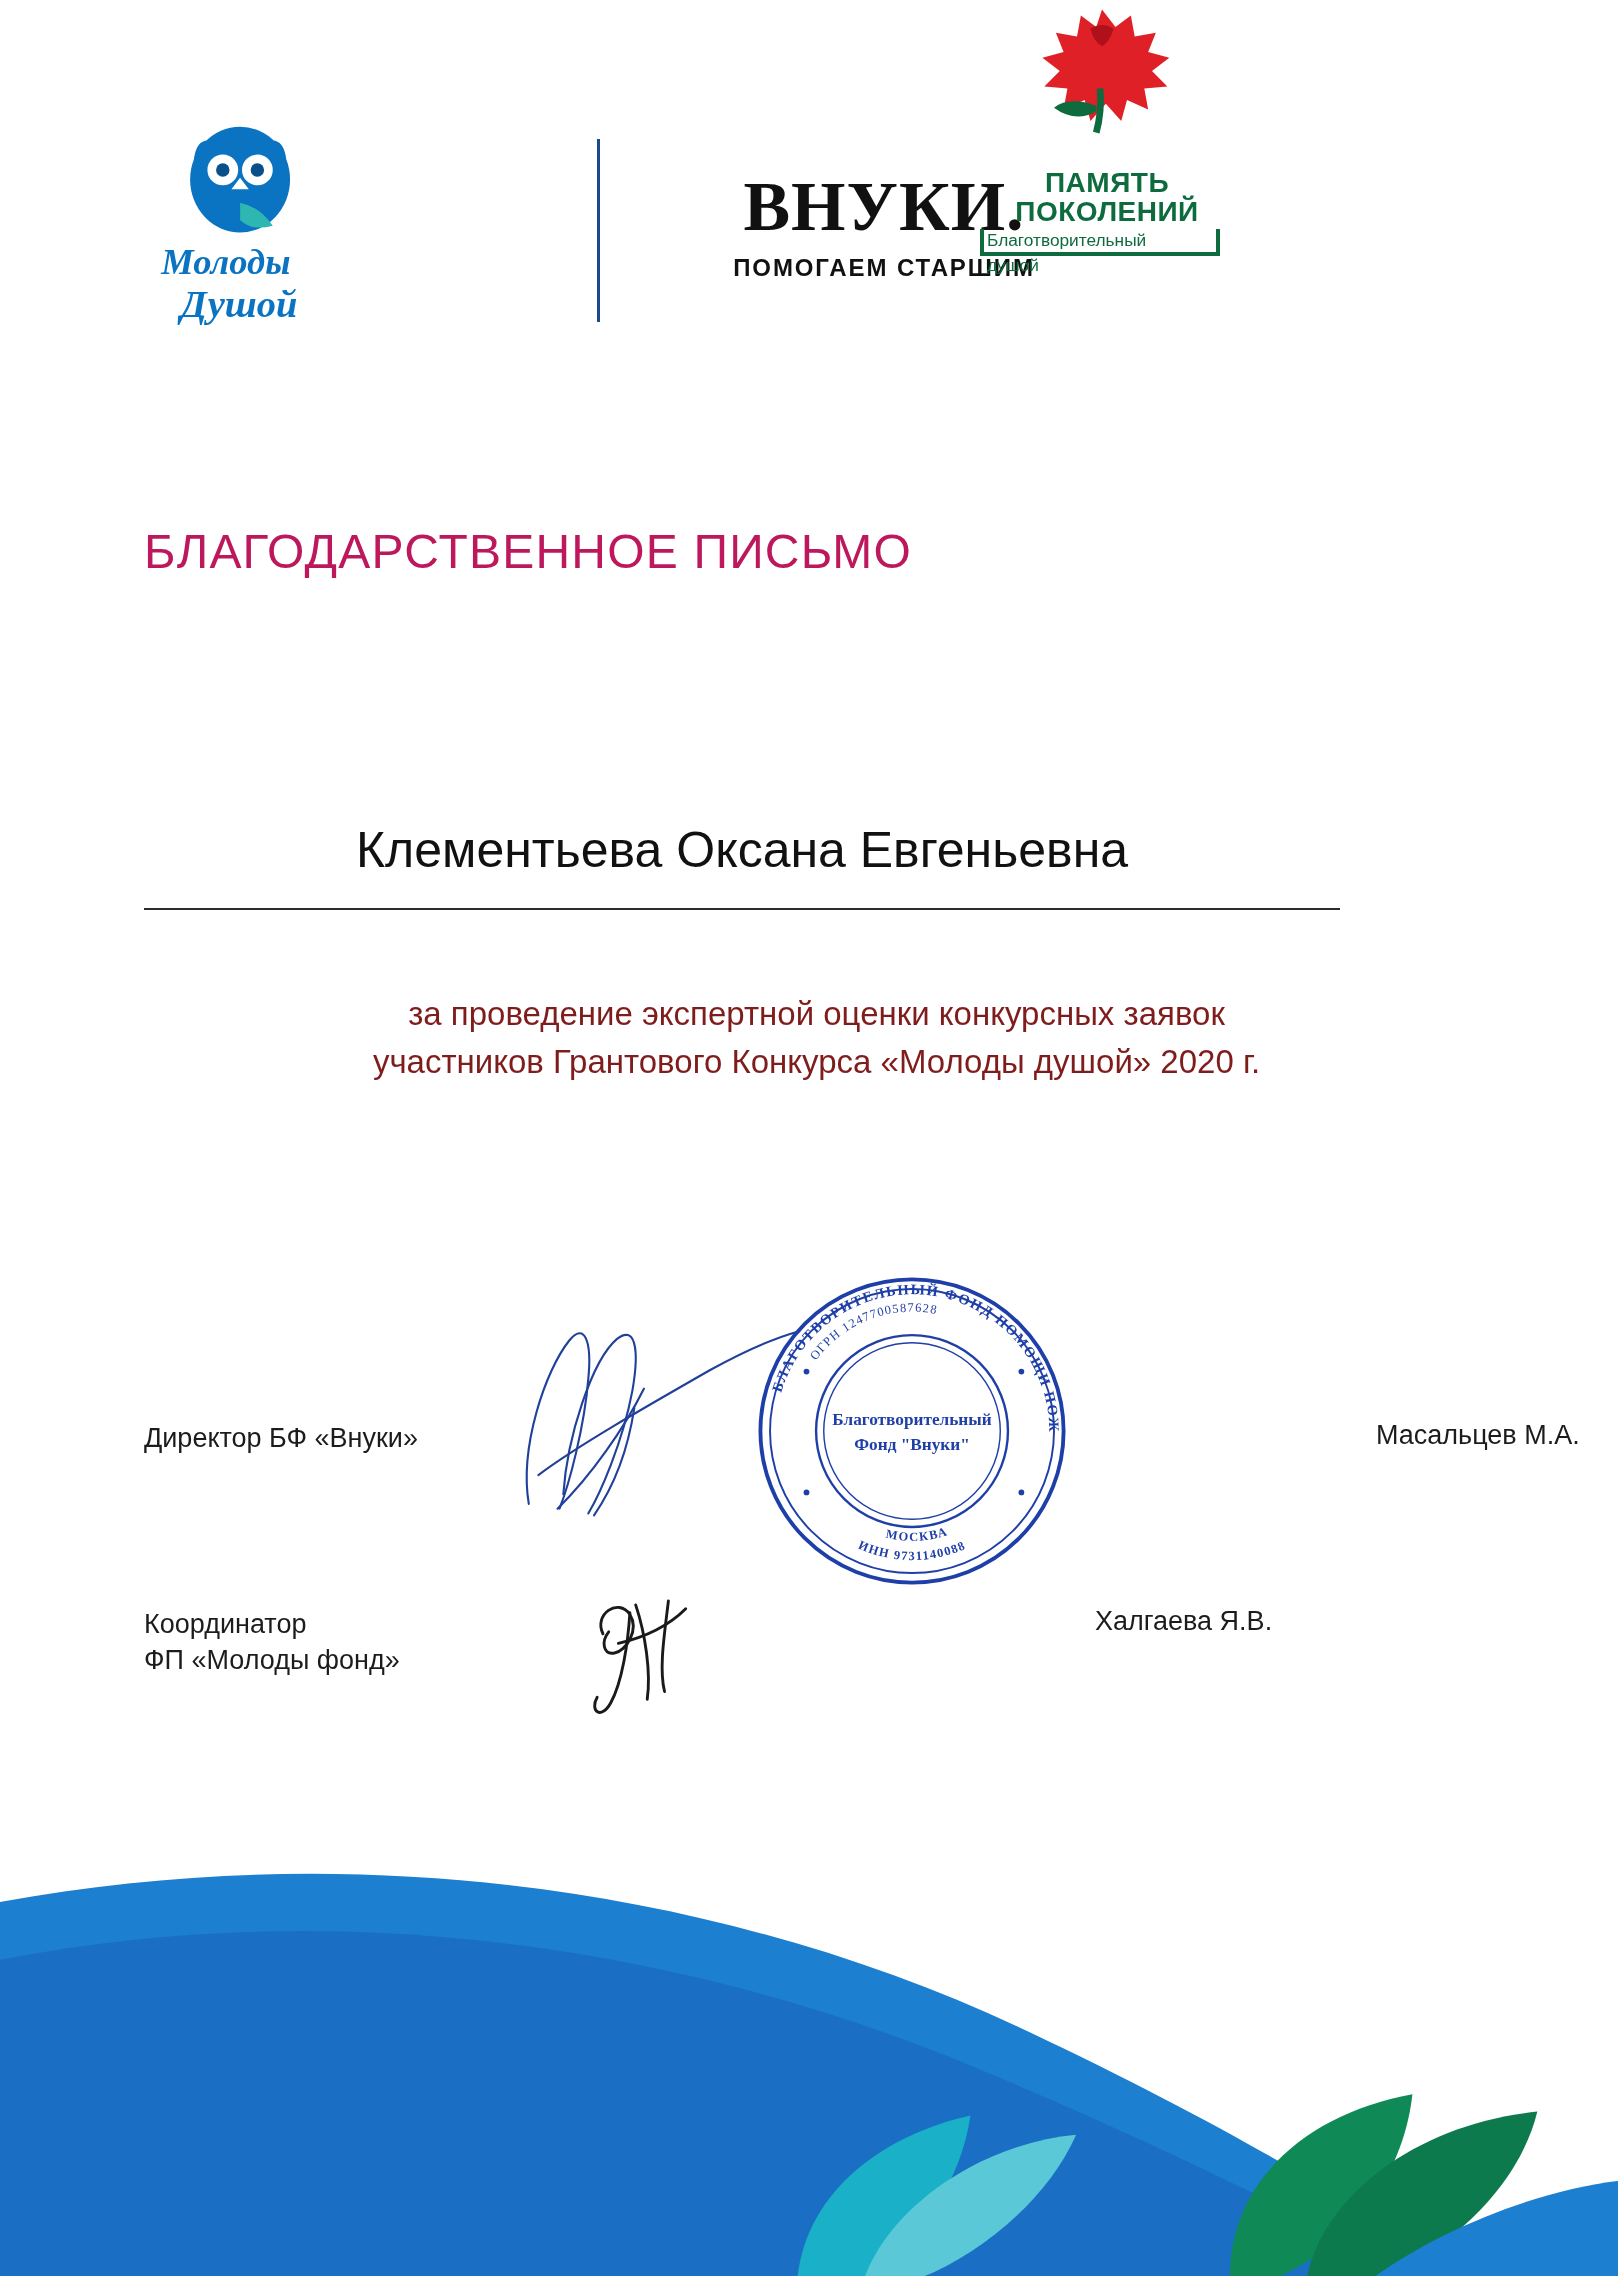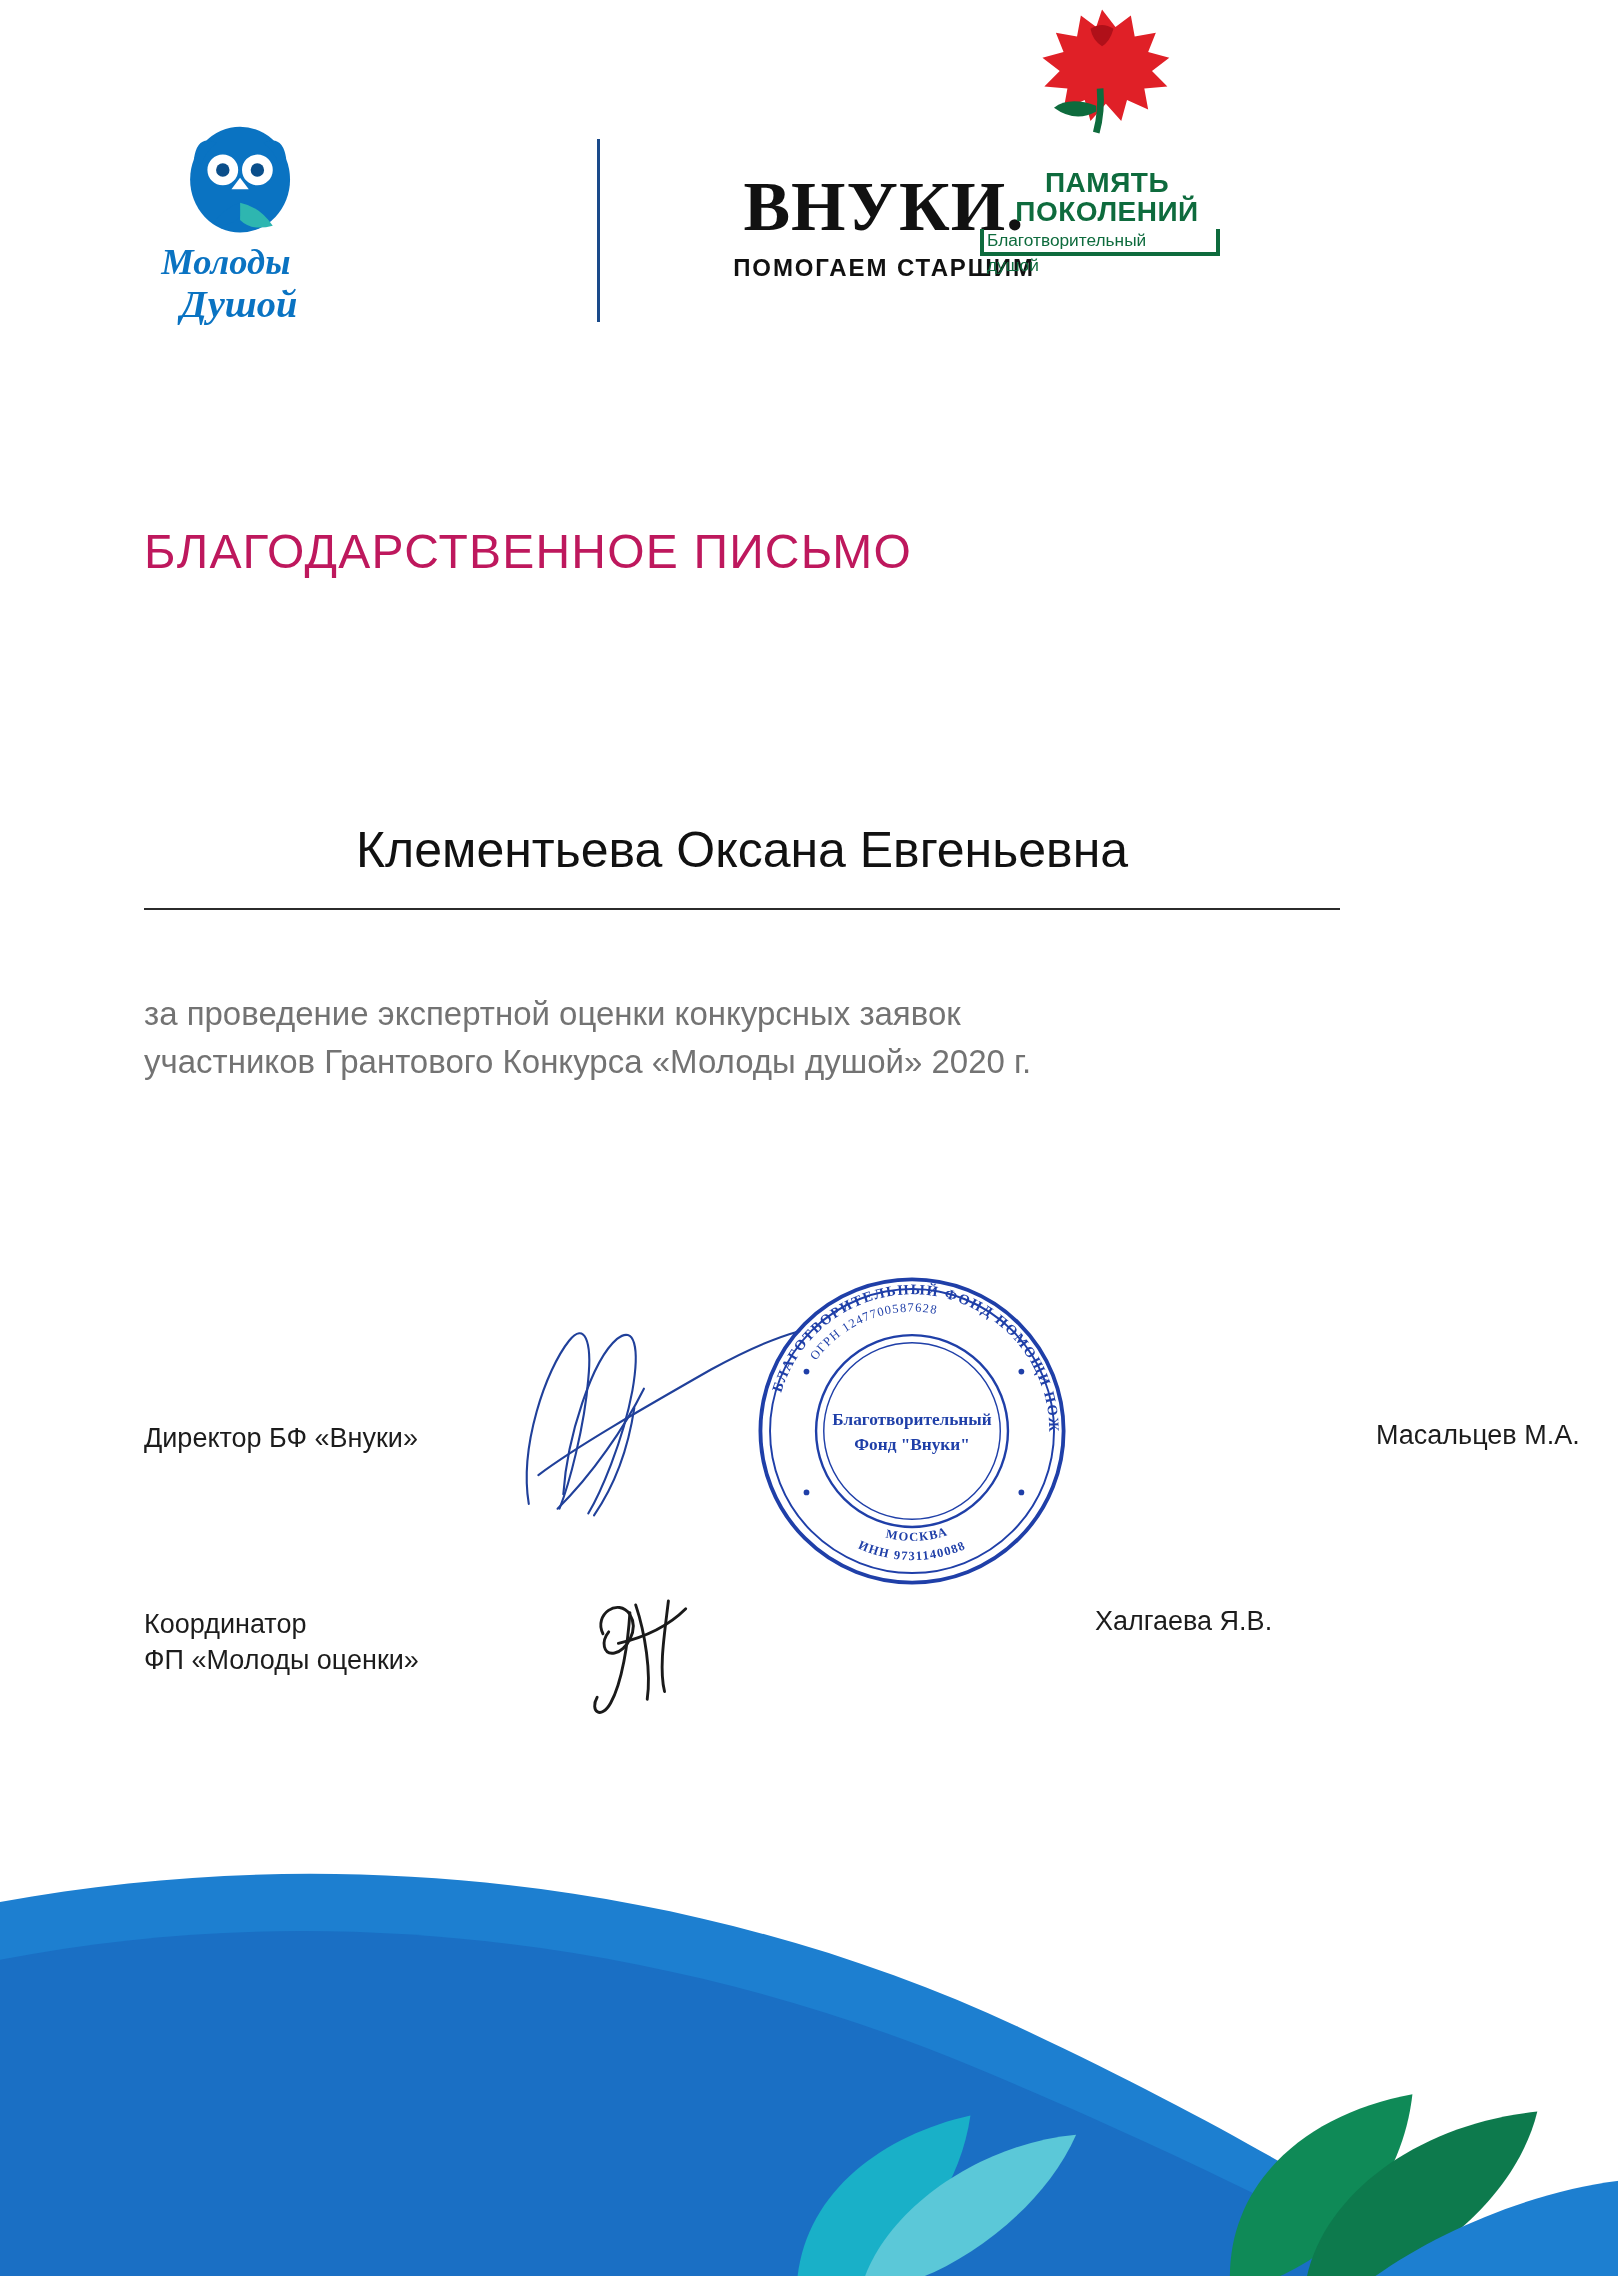--- a/index.html
+++ b/index.html
@@ -157,21 +157,22 @@
   }
 
   
   .reason {
     position: absolute;
     left: 144px;
     top: 990px;
     width: 1345px;
     font-size: 33px;
     line-height: 1.45;
-    color: #737373;
+    color: #7f1d1d;
+    text-align: center;
   }
 
   
   .sig-block { position: absolute; }
   .sig-label {
     font-size: 27px;
     color: #1c1c1c;
     line-height: 1.35;
   }
   .sig-name {
@@ -284,21 +285,21 @@
 
   <div class="sig-block sig1-label">
     <div class="sig-label">Директор БФ «Внуки»</div>
   </div>
   <div class="sig-block sig1-name">
     <div class="sig-name">Масальцев М.А.</div>
   </div>
 
   <div class="sig-block sig2-label">
     <div class="sig-label">Координатор</div>
-    <div class="sig-label">ФП «Молоды оценки»</div>
+    <div class="sig-label">ФП «Молоды фонд»</div>
   </div>
   <div class="sig-block sig2-name">
     <div class="sig-name">Халгаева Я.В.</div>
   </div>
 
   <svg class="signature-1" viewBox="0 0 320 240">
     <g fill="none" stroke="#20409a" stroke-width="2.2" stroke-linecap="round">
       <path d="M30 210 C 20 150, 48 70, 72 40 C 88 20, 96 40, 92 80 C 88 130, 72 190, 62 215"></path>
       <path d="M66 200 C 70 140, 96 60, 122 38 C 140 24, 146 46, 138 92 C 128 146, 104 200, 92 220"></path>
       <path d="M40 180 C 80 150, 150 110, 220 70 C 260 48, 290 36, 312 30"></path>

